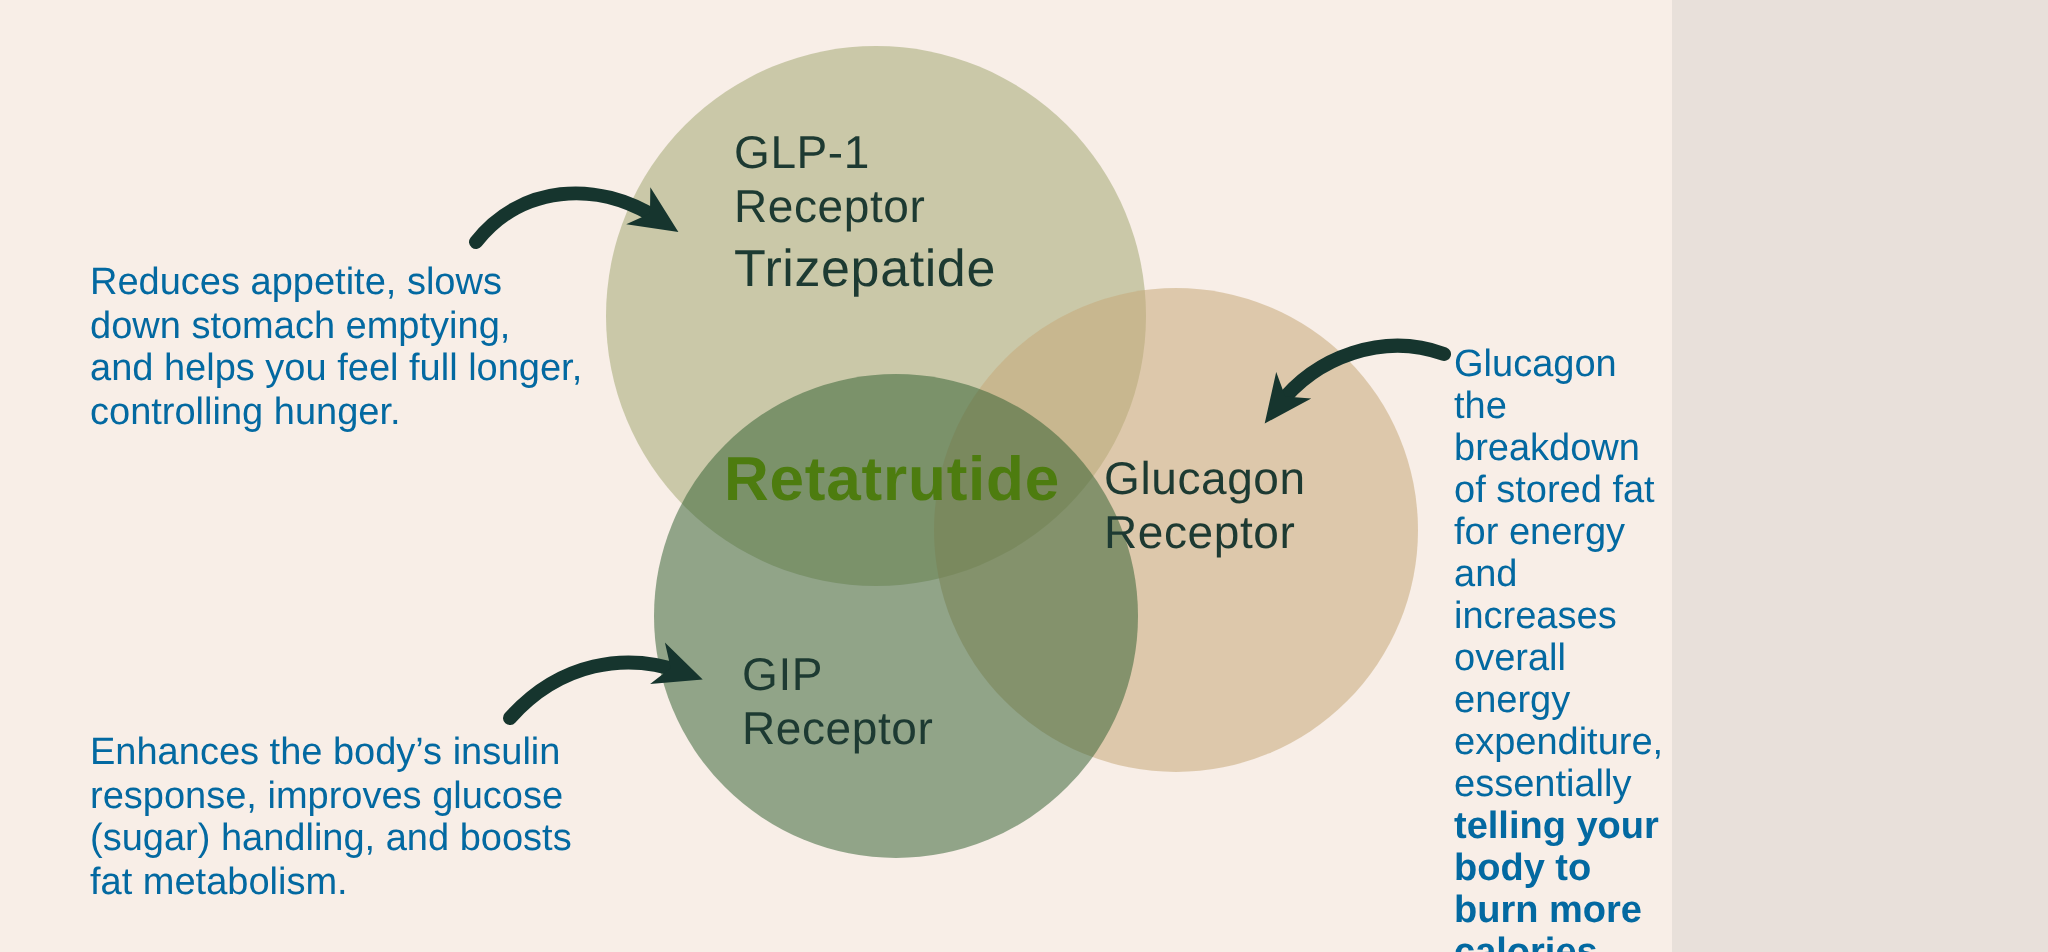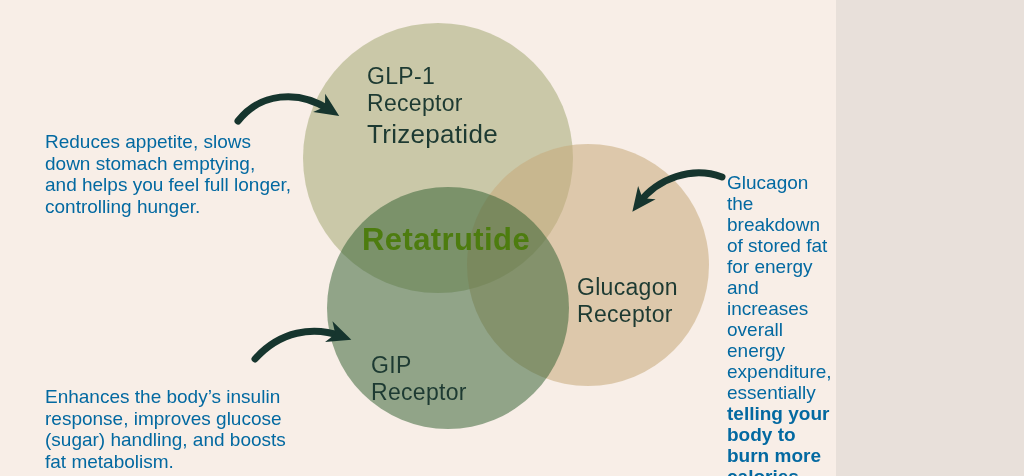--- a/index.html
+++ b/index.html
@@ -41,32 +41,32 @@
   }
   .glp1-label{left:367px;top:63px;}
   .trizepatide-label{
     left:367px;top:119px;
     font-size:26px;font-weight:400;letter-spacing:0.3px;
   }
   .retatrutide-label{
     left:362px;top:222px;
     font-size:31px;font-weight:700;color:#4d7c0f;letter-spacing:0.4px;
   }
-  .glucagon-label{left:577px;top:226px;margin-top:48px;}
-  .gip-label{left:371px;top:324px;margin-top:28px;}
+  .glucagon-label{left:552px;top:226px;}
+  .gip-label{left:371px;top:324px;}
   .paragraph{
     position:absolute;
     color:#0369a1;
     font-size:19px;
     line-height:21.5px;
     white-space:pre-line;
   }
   .paragraph b{font-weight:700;}
   .p-glp1{left:45px;top:131px;}
-  .p-gip{left:45px;top:366px;margin-top:20px;}
+  .p-gip{left:45px;top:366px;}
   .p-glucagon{left:727px;top:172px;line-height:21px;}
   .arrow-svg{position:absolute;overflow:visible;}
   .arrow-path{
     fill:none;
     stroke:#16352e;
     stroke-width:7;
     stroke-linecap:round;
   }
 </style>
 </head>

